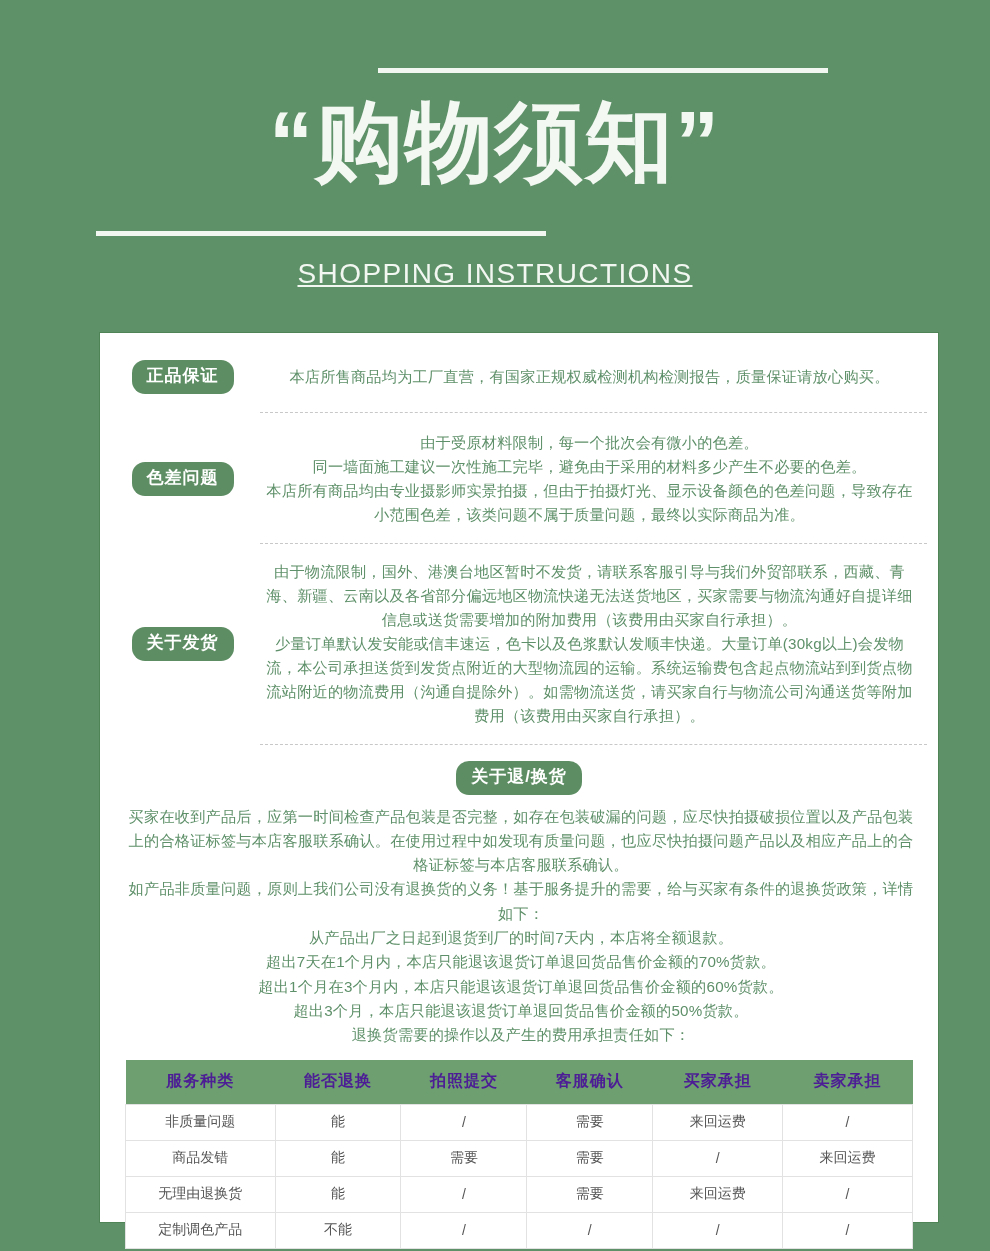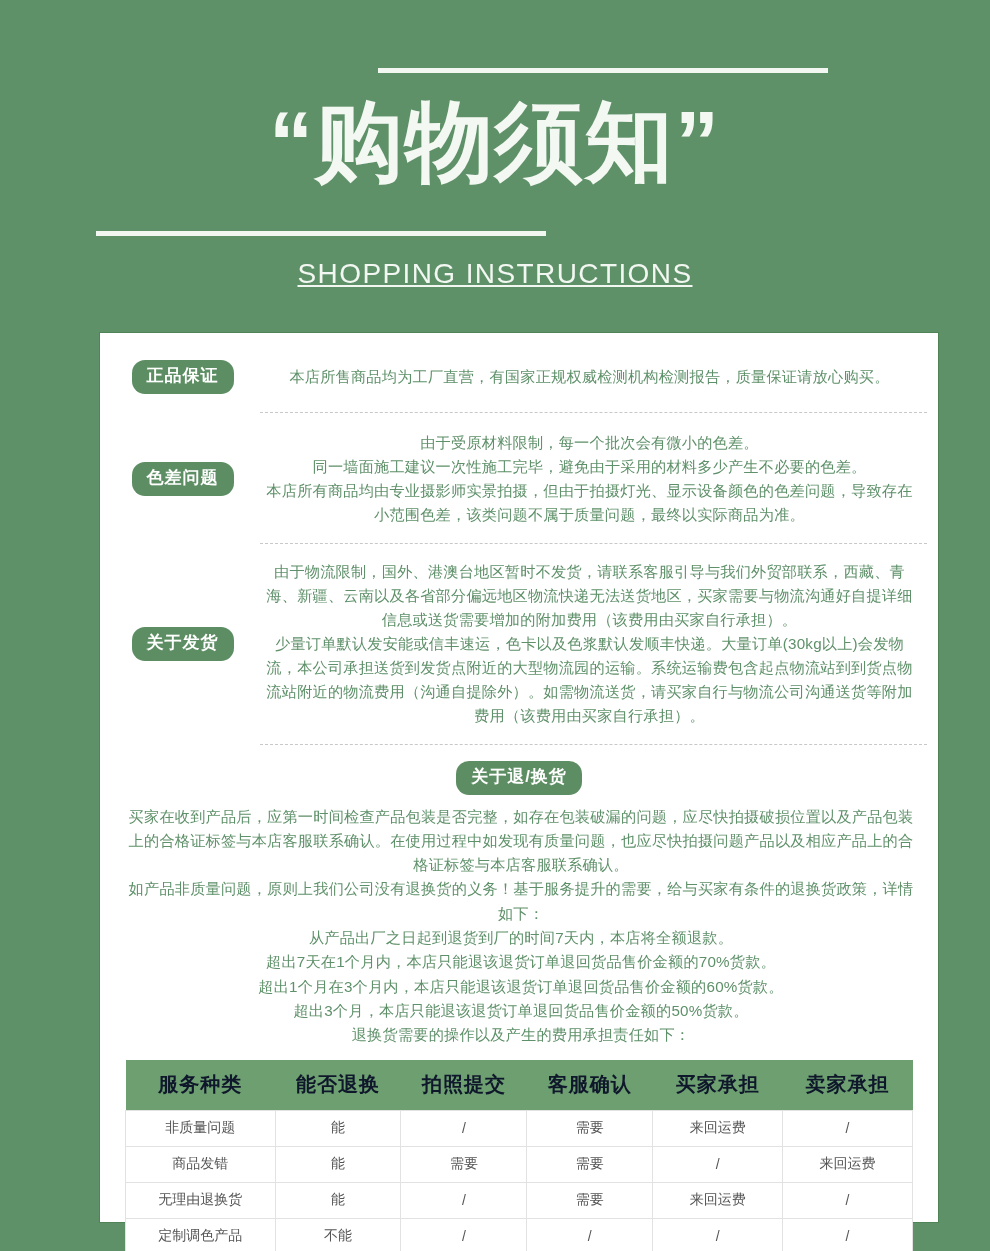--- a/index.html
+++ b/index.html
@@ -147,22 +147,22 @@
   .table-wrap {
     padding: 12px 20px 0 20px;
   }
   table.policy {
     width: 100%;
     border-collapse: collapse;
     table-layout: fixed;
   }
   table.policy th {
     background: #6d9f71;
-    color: #0f172a;
-    font-size: 20px;
+    color: #4c1d95;
+    font-size: 16px;
     font-weight: bold;
     letter-spacing: 1px;
     padding: 11px 2px 12px 2px;
     text-align: center;
     border: none;
   }
   table.policy td {
     color: #555555;
     font-size: 14px;
     text-align: center;

